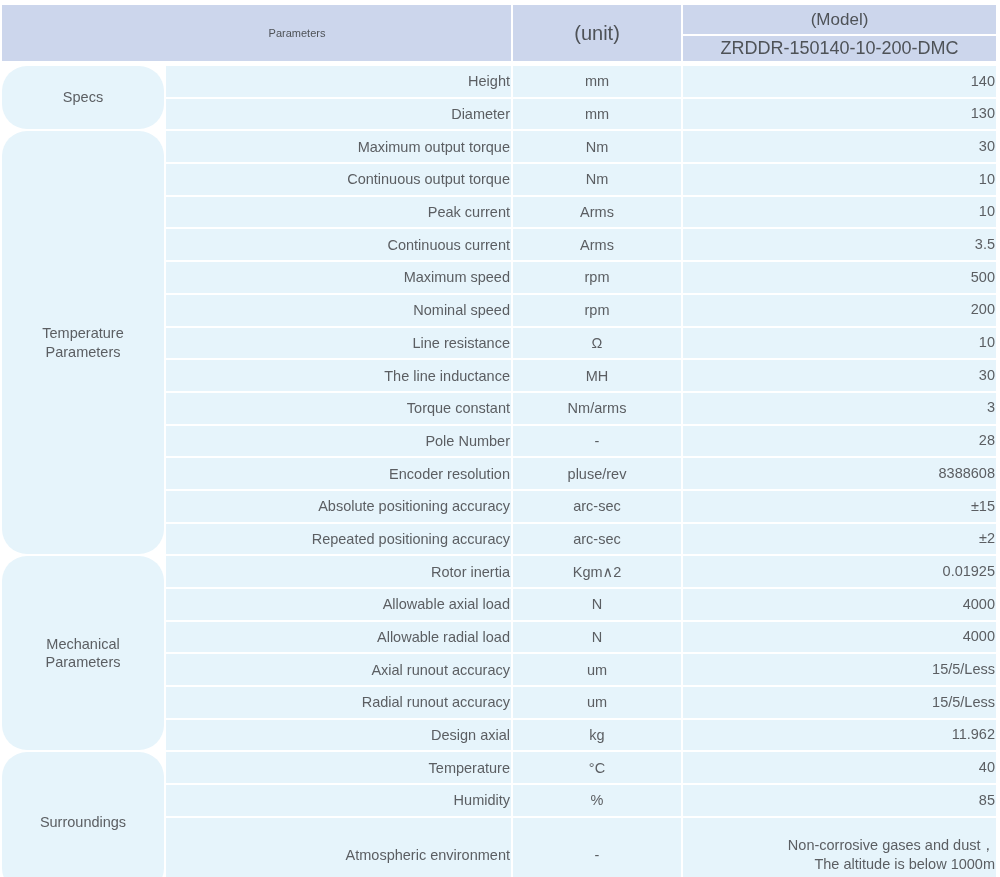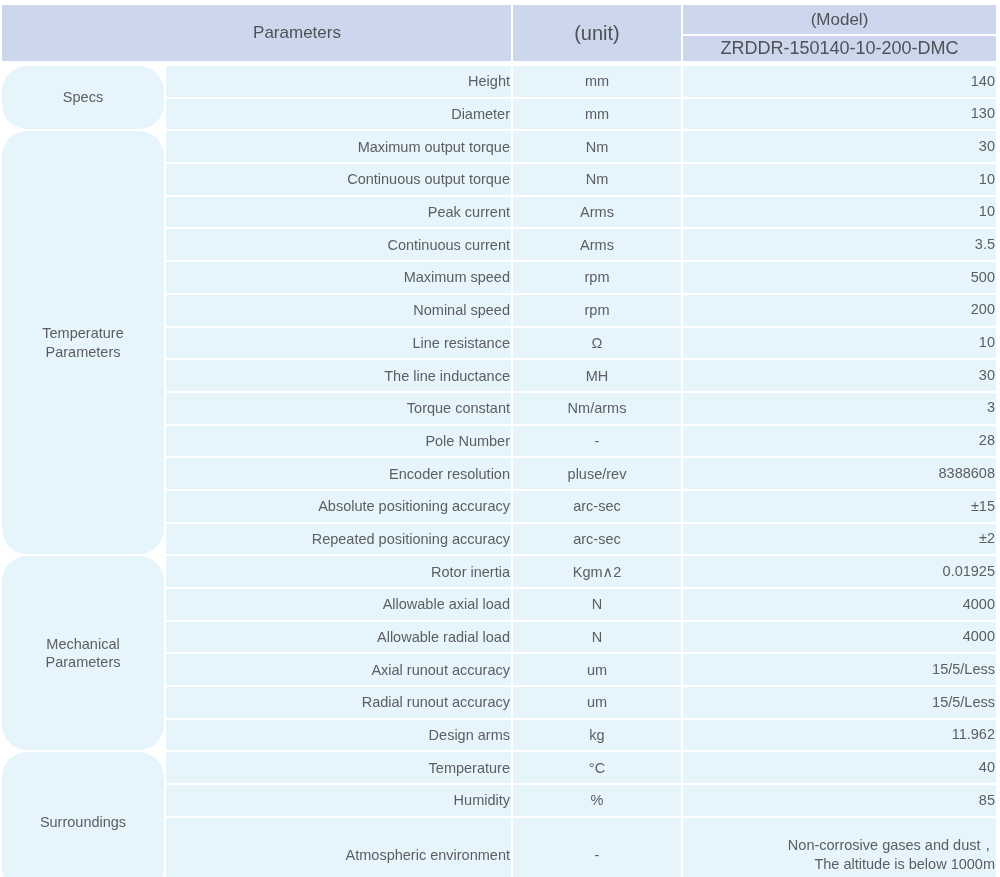--- a/index.html
+++ b/index.html
@@ -5,21 +5,21 @@
   html, body { margin: 0; padding: 0; background: #ffffff; }
   body { width: 1000px; height: 877px; font-family: "Liberation Sans", "DejaVu Sans", sans-serif; }
   .sheet { position: relative; width: 1000px; height: 877px; background: #ffffff; overflow: hidden; }
 
   table { border-collapse: separate; border-spacing: 2px; table-layout: fixed; width: 998px; }
   td { overflow: hidden; }
 
   
   .head-table { margin: 3px 0 0 0; }
   .head-table td { background: #ccd6ec; color: #4e5257; text-align: center; vertical-align: middle; }
-  td.hdr-params { font-size: 17px; padding-left: 82px; }
+  td.hdr-params { font-size: 11px; padding-left: 82px; }
   td.hdr-unit   { font-size: 20px; }
   td.hdr-model  { font-size: 17px; height: 27px; }
   td.hdr-model-val { font-size: 18px; height: 23px; }
 
   
   .body-table { margin: 1px 0 0 0; }
   .body-table td { background: #e6f4fb; color: #5b5e62; font-size: 14.5px; vertical-align: middle; height: 28.7px; }
   td.cat { text-align: center; border-radius: 25px; }
   td.cat span { display: inline-block; max-width: 104px; line-height: 1.3; }
   td.param { text-align: right; padding-left: 27px; }
@@ -159,21 +159,21 @@
       <td class="param">Axial runout accuracy</td>
       <td class="unit">um</td>
       <td class="val">15/5/Less</td>
     </tr>
     <tr>
       <td class="param">Radial runout accuracy</td>
       <td class="unit">um</td>
       <td class="val">15/5/Less</td>
     </tr>
     <tr>
-      <td class="param">Design arms</td>
+      <td class="param">Design axial</td>
       <td class="unit">kg</td>
       <td class="val">11.962</td>
     </tr>
 
     <tr>
       <td class="cat" rowspan="3"><span>Surroundings</span></td>
       <td class="param">Temperature</td>
       <td class="unit">°C</td>
       <td class="val">40</td>
     </tr>

